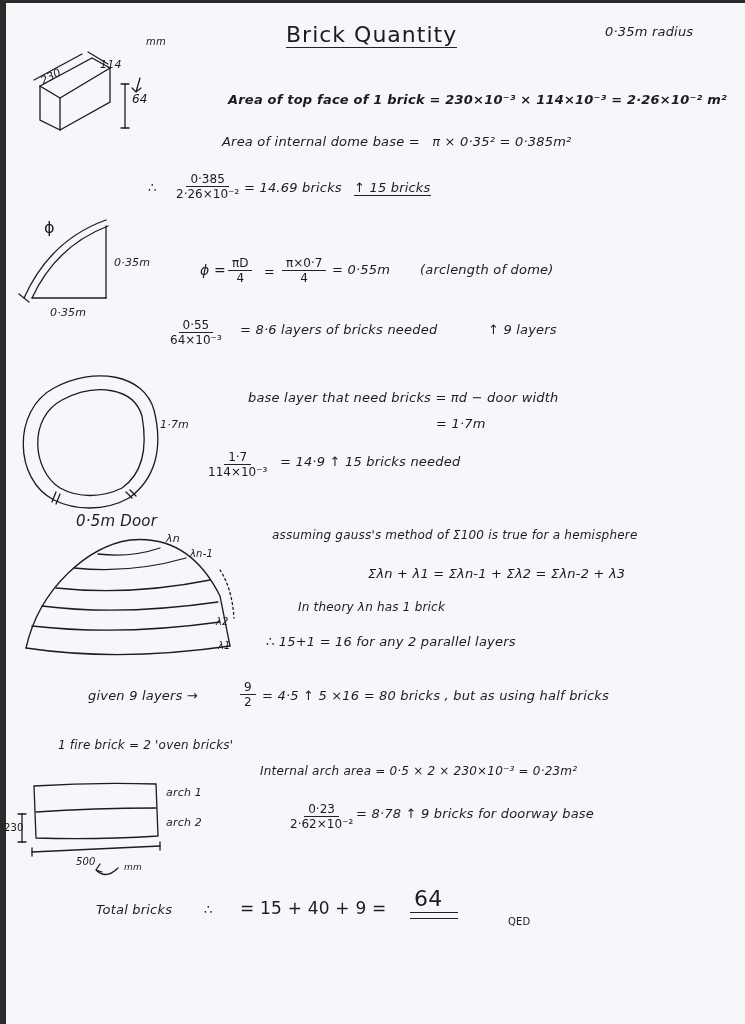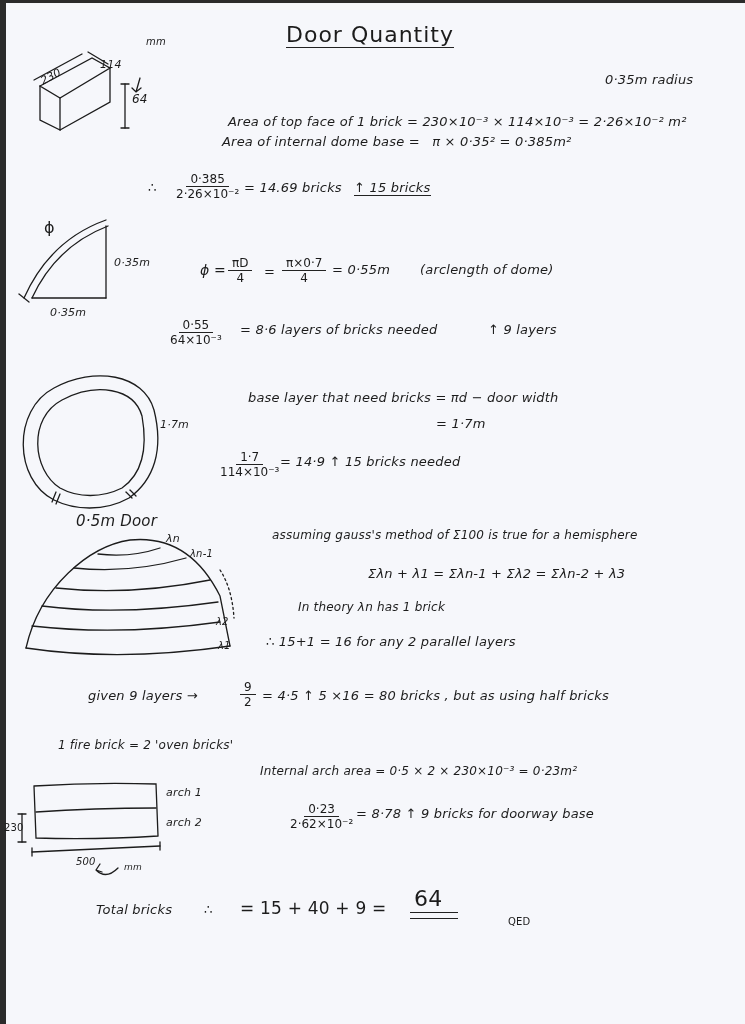--- a/index.html
+++ b/index.html
@@ -20,40 +20,40 @@
   .answer{font-size:22px;font-style:normal;}
   .dbl{position:absolute;height:5px;border-top:1.4px solid #222;border-bottom:1.4px solid #222;}
 </style>
 </head>
 <body>
 
 <div class="edge-top"></div>
 <div class="edge-left"></div>
 <div class="page"></div>
 
-<div class="t title ul" style="left:286px;top:22px;">Door Quantity</div>
-<div class="t" style="left:605px;top:24px;margin-top:48px;">0·35m radius</div>
+<div class="t title ul" style="left:286px;top:22px;">Brick Quantity</div>
+<div class="t" style="left:605px;top:24px;">0·35m radius</div>
 
 <svg style="left:30px;top:50px;" width="140" height="90">
   <path d="M10,36 L62,8 L80,18 L30,48 Z"></path>
   <path d="M10,36 L10,70 L30,80 L30,48"></path>
   <path d="M30,80 L80,52 L80,18"></path>
   <line x1="4" y1="30" x2="52" y2="4"></line>
   <line x1="58" y1="2" x2="78" y2="14"></line>
   <line x1="95" y1="34" x2="95" y2="78"></line>
     <line x1="91" y1="34" x2="99" y2="34"></line>
     <line x1="91" y1="78" x2="99" y2="78"></line>
   <path d="M110,28 L106,42 M102,38 L106,42 L111,38"></path>
 </svg>
 <div class="t" style="left:146px;top:36px;font-size:10px;">mm</div>
 <div class="t" style="left:40px;top:70px;font-size:11px;transform:rotate(-28deg);">230</div>
 <div class="t" style="left:100px;top:58px;font-size:11px;">114</div>
 <div class="t" style="left:132px;top:92px;font-size:12px;">64</div>
 
-<div class="t" style="left:228px;top:114px;">
+<div class="t" style="left:228px;top:92px;font-weight:bold;">
   <span>Area of top face of 1 brick =</span>
   <span>230×10⁻³ × 114×10⁻³</span>
   <span>= 2·26×10⁻² m²</span>
 </div>
 <div class="t" style="left:222px;top:134px;">
   <span>Area of internal dome base =</span>
   <span style="margin-left:8px;">π × 0·35²</span>
   <span>= 0·385m²</span>
 </div>
 
@@ -102,21 +102,21 @@
   <line x1="42" y1="122" x2="38" y2="132"></line>
     <line x1="46" y1="124" x2="42" y2="134"></line>
   <line x1="112" y1="122" x2="118" y2="128"></line>
     <line x1="116" y1="120" x2="122" y2="126"></line>
 </svg>
 <div class="t" style="left:160px;top:418px;font-size:11px;">1·7m</div>
 <div class="t" style="left:76px;top:512px;font-size:15px;">0·5m  Door</div>
 
 <div class="t" style="left:248px;top:390px;">base layer that need bricks =  πd − door width</div>
 <div class="t" style="left:436px;top:416px;">=  1·7m</div>
-<div class="frac" style="left:218px;top:450px;">
+<div class="frac" style="left:206px;top:450px;">
   <span class="num">1·7</span>
   <span class="den">114×10⁻³</span>
 </div>
 <div class="t" style="left:280px;top:454px;">= 14·9 ↑ 15 bricks needed</div>
 
 <svg style="left:20px;top:536px;" width="220" height="120">
   <path d="M6,112 C20,50 70,10 110,4 C150,0 180,20 200,60 L210,110"></path>
   <path d="M6,112 Q100,126 210,110"></path>
   <path d="M12,90 Q100,100 200,86"></path>
   <path d="M22,70 Q100,80 198,66"></path>

